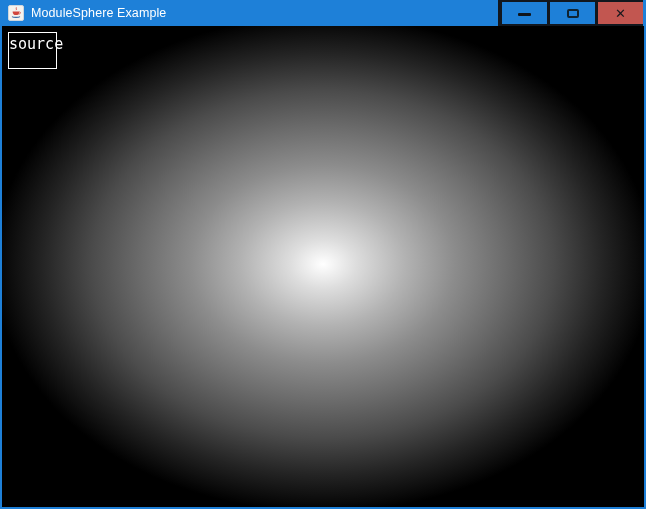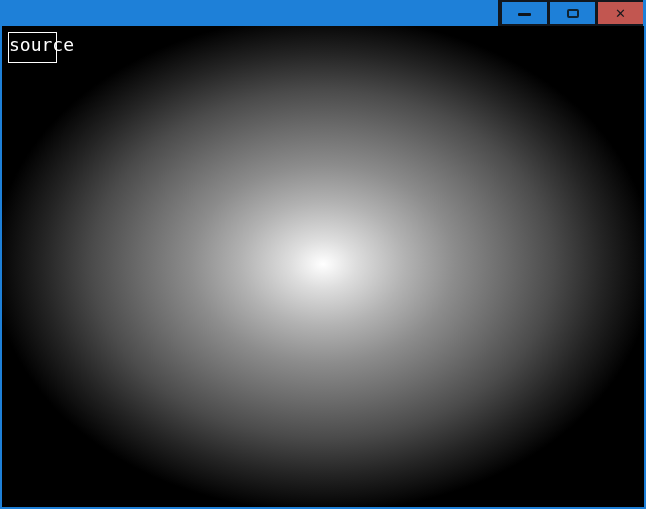--- a/index.html
+++ b/index.html
@@ -88,35 +88,46 @@
     overflow: hidden;
   }
   .sphere-glow {
     position: absolute;
     inset: 0;
     
   }
   .source-label {
     position: absolute;
     left: 6px; top: 6px;
-    width: 49px; height: 31px;
+    width: 49px; height: 37px;
     border: 1px solid #ffffff;
     color: #ffffff;
     background: transparent;
     font-family: "DejaVu Sans Mono", monospace;
-    font-size: 18px;
+    font-size: 15px;
     line-height: 23px;
     text-align: center;
   }
 </style>
 </head>
 <body>
 
 <div class="window" style="background: rgb(30, 128, 216);">
 
+  <div class="titlebar" style="background: rgb(30, 128, 216);">
+    <div class="app-icon">
+      <svg width="12" height="12" viewBox="0 0 12 12">
+        <path d="M6.4 0.4 C5.2 1.2 7.4 1.9 6.0 3.1" stroke="#d1463c" fill="none" stroke-width="0.9"></path>
+        <path d="M2.6 4.4 h6.8 c0 2.2 -1.3 3.7 -3.4 3.7 c-2.1 0 -3.4 -1.5 -3.4 -3.7 Z" fill="#d1463c"></path>
+        <path d="M9.4 4.9 c1.6 0.1 1.6 2.0 -0.9 2.3" stroke="#d1463c" fill="none" stroke-width="0.8"></path>
+        <path d="M2.0 9.6 c1.4 1.0 6.6 1.0 8.0 0" stroke="#3a6ea5" fill="none" stroke-width="1.1"></path>
+      </svg>
+    </div>
+    <span class="title-text">ModuleSphere Example</span>
+  </div>
 
   <div class="controls">
     <button class="ctrl-btn blue" aria-label="minimize" style="background: rgb(30, 128, 216);">
       <span class="glyph-min"></span>
     </button>
     <button class="ctrl-btn blue" aria-label="maximize" style="background: rgb(30, 128, 216);">
       <span class="glyph-max"></span>
     </button>
     <button class="ctrl-btn red" aria-label="close" style="background: rgb(194, 86, 80);">
       <span class="glyph-close">✕</span>

